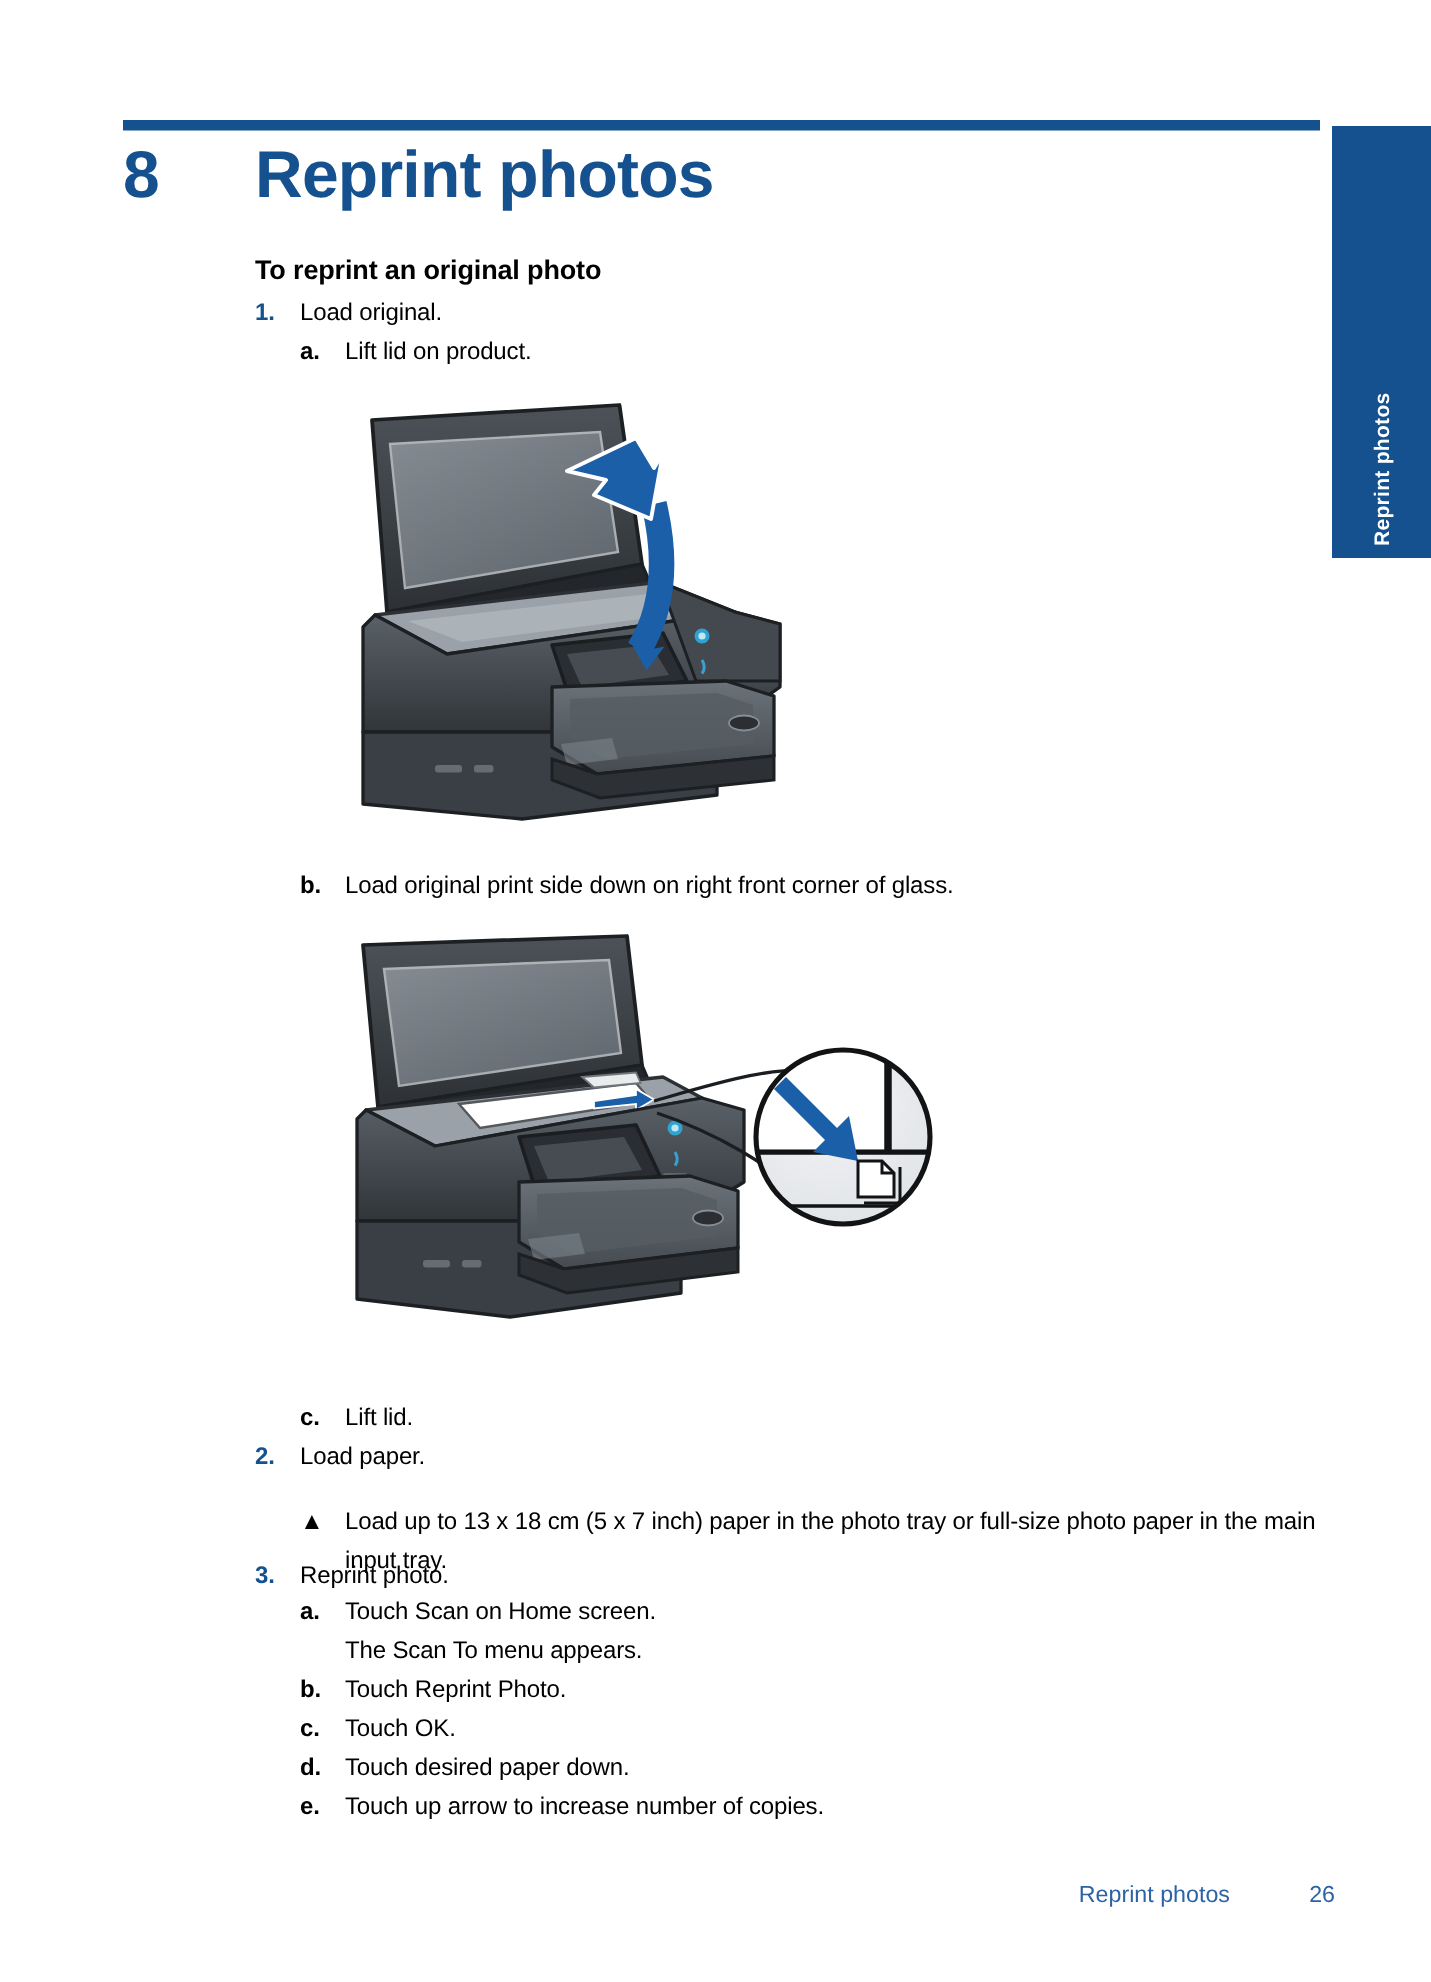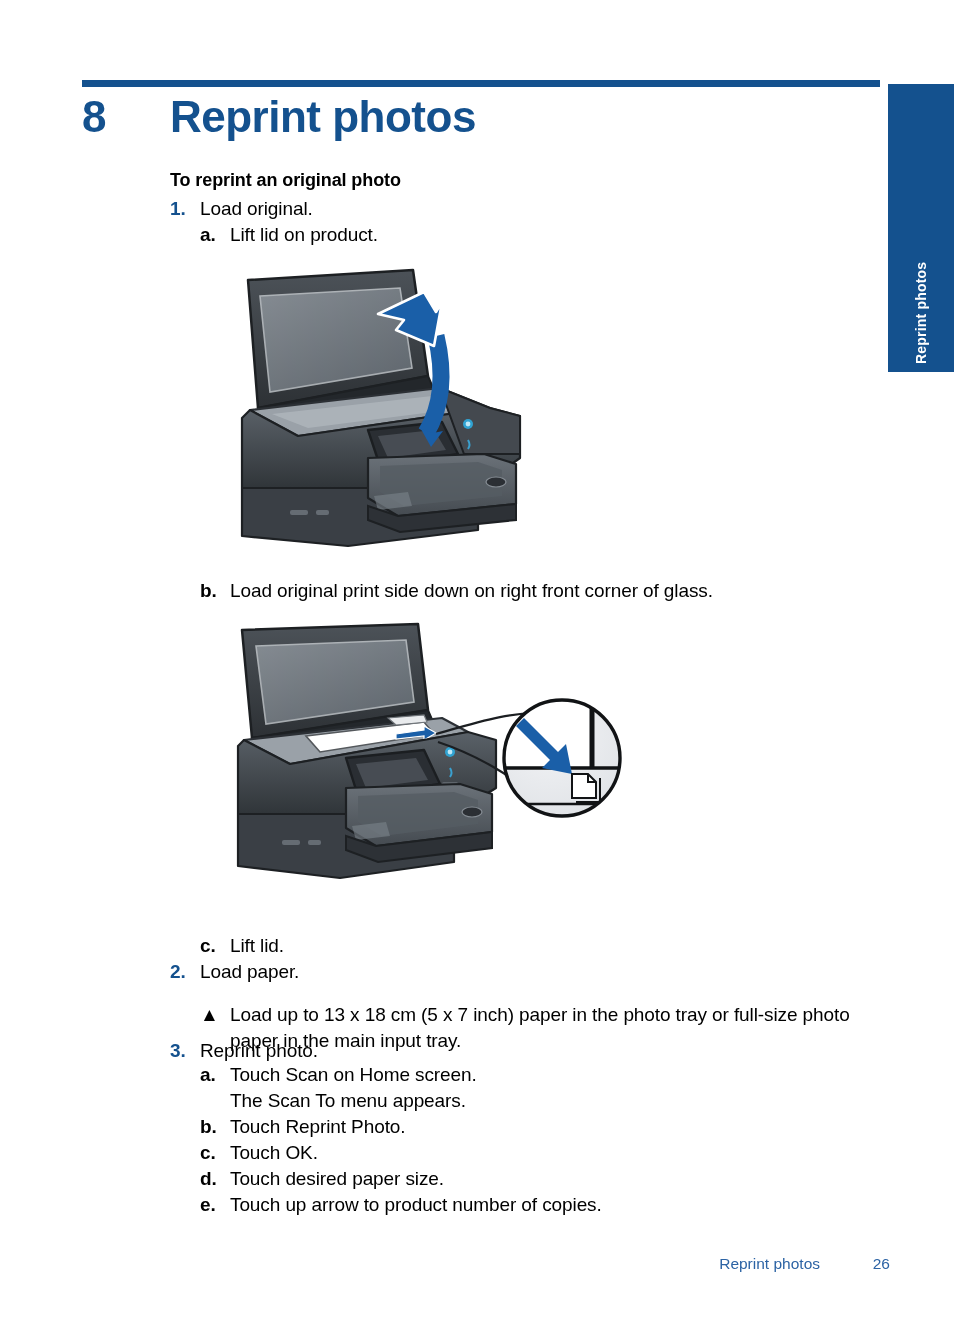--- a/index.html
+++ b/index.html
@@ -89,21 +89,21 @@
     position: absolute;
     left: 170px;
     top: 170px;
     font-size: 18px;
     font-weight: bold;
     letter-spacing: -0.1px;
   }
 
   .step {
     position: absolute;
-    font-size: 19px;
+    font-size: 16px;
     line-height: 26px;
     letter-spacing: -0.1px;
     white-space: nowrap;
   }
   .step .marker {
     display: inline-block;
     font-weight: bold;
   }
   .num-marker {
     color: #14518e;
@@ -361,25 +361,25 @@
 
   <div class="step lv2" style="top:1114px">
     <span class="marker alpha-marker">b.</span><span>Touch </span><b class="em">Reprint Photo</b><span>.</span>
   </div>
 
   <div class="step lv2" style="top:1140px">
     <span class="marker alpha-marker">c.</span><span>Touch </span><b class="em">OK</b><span>.</span>
   </div>
 
   <div class="step lv2" style="top:1166px">
-    <span class="marker alpha-marker">d.</span><span>Touch desired paper size.</span>
+    <span class="marker alpha-marker">d.</span><span>Touch desired paper down.</span>
   </div>
 
   <div class="step lv2" style="top:1192px">
-    <span class="marker alpha-marker">e.</span><span>Touch up arrow to product number of copies.</span>
+    <span class="marker alpha-marker">e.</span><span>Touch up arrow to increase number of copies.</span>
   </div>
 
 </div>
 
 <div class="footer">
   <span class="footer-chapter">Reprint photos</span>
   <span class="footer-page">26</span>
 </div>
 
 </body></html>

